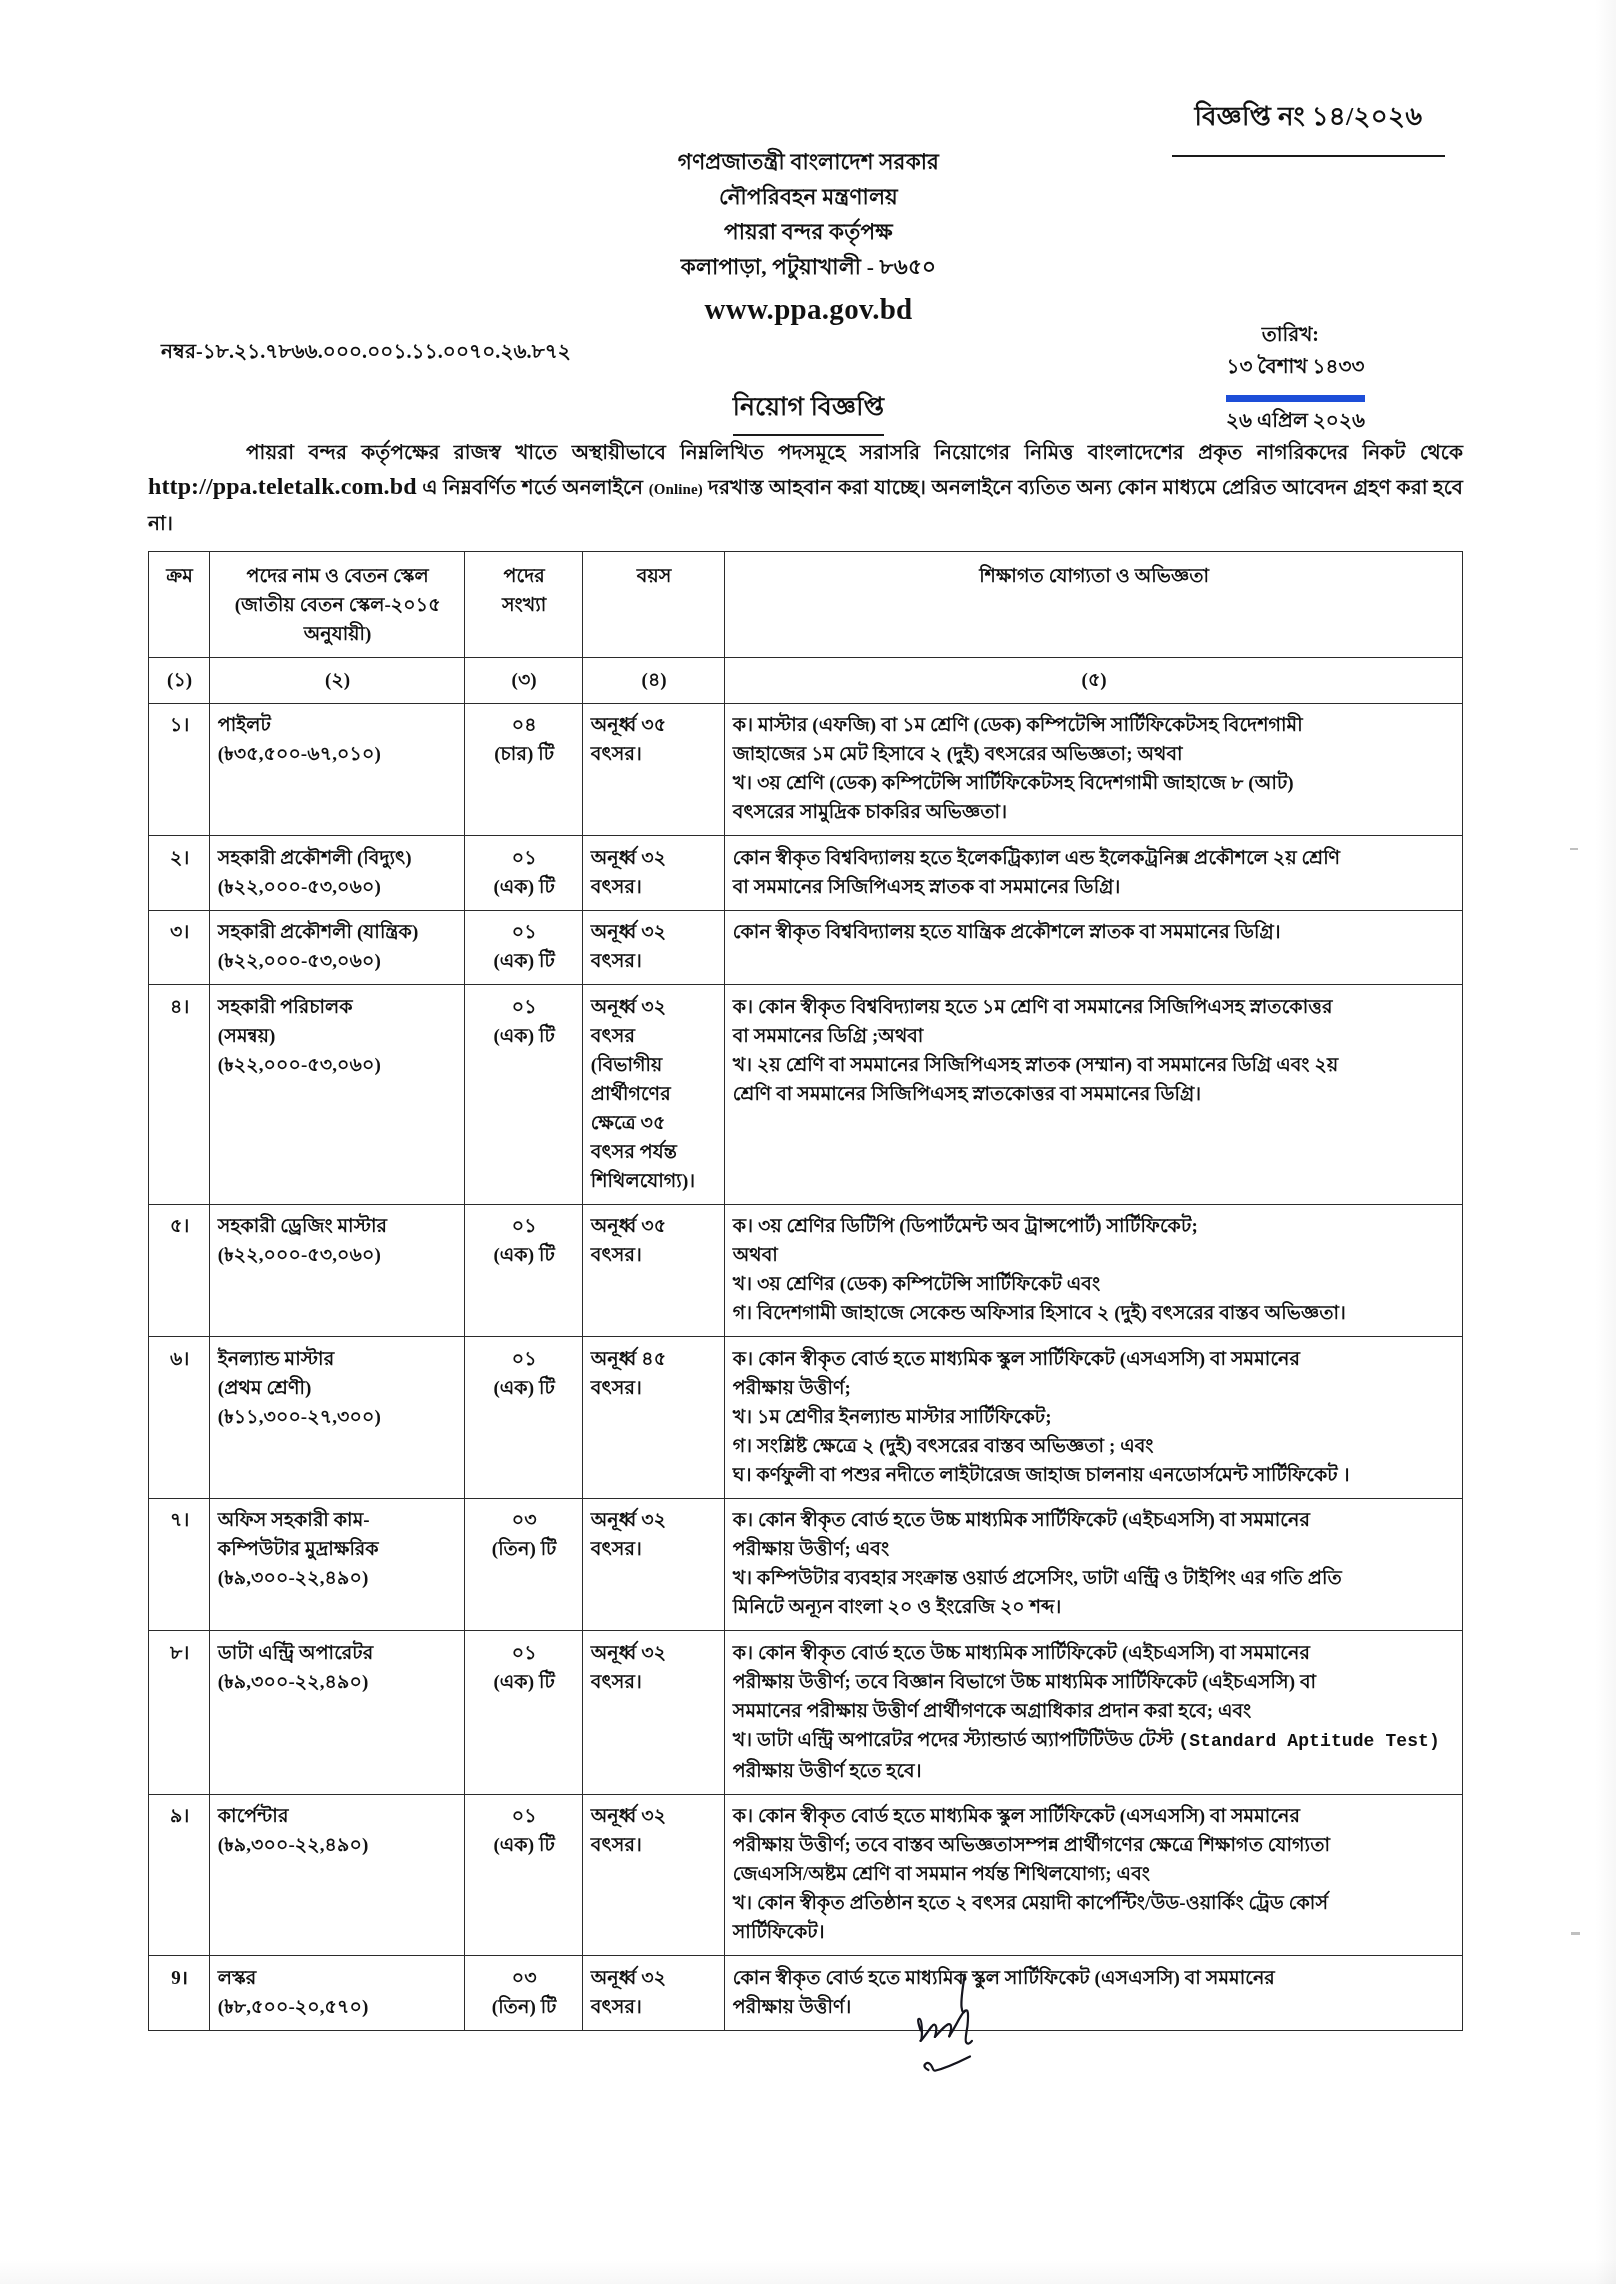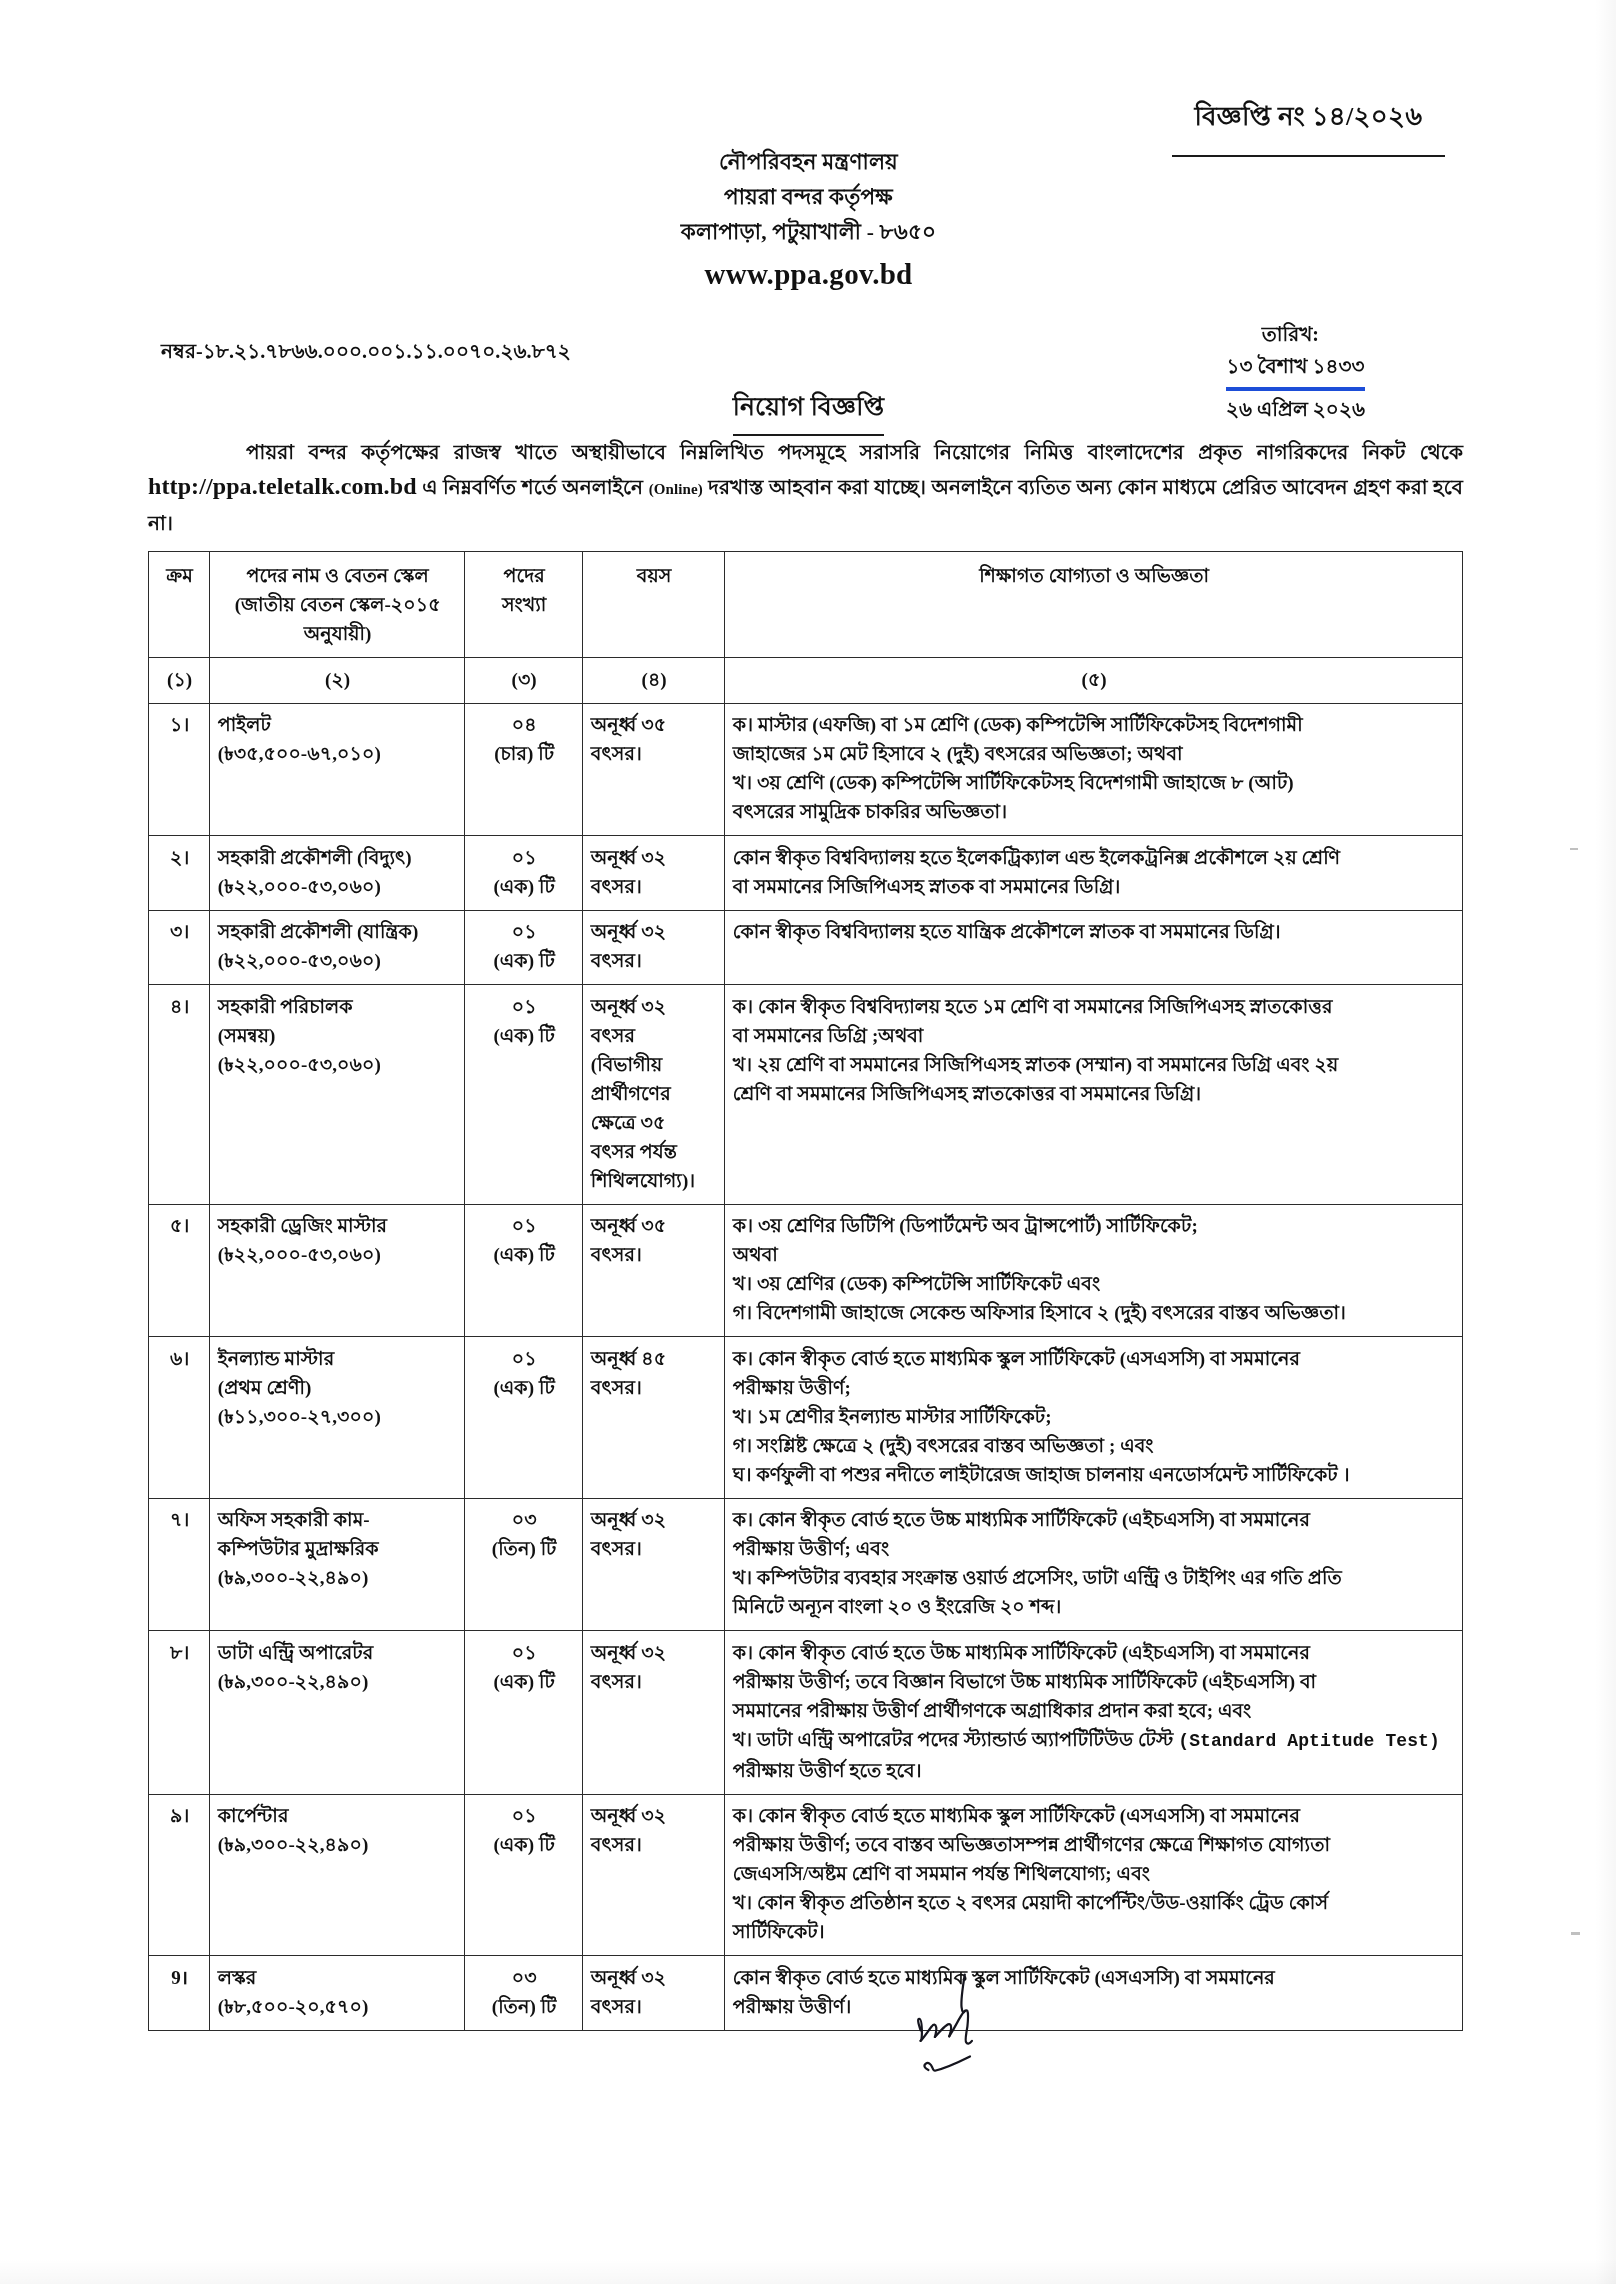--- a/index.html
+++ b/index.html
@@ -106,22 +106,22 @@
     white-space: nowrap;
   }
   .date-values {
     text-align: center;
     flex: 1;
   }
   .date-bn {
     font-size: 20px;
     font-weight: bold;
     line-height: 29px;
-    border-bottom: 4px solid #1d4ed8;
-    padding-bottom: 6px;
+    border-bottom: 7px solid #1d4ed8;
+    padding-bottom: 14px;
   }
   .date-en {
     font-size: 20px;
     font-weight: bold;
     line-height: 31px;
     padding-top: 2.6px;
   }
 
   .notice-title {
     position: absolute;
@@ -219,20 +219,21 @@
   }
 </style>
 </head>
 <body>
 
 <div class="page">
 
   <div class="circular-no">বিজ্ঞপ্তি নং ১৪/২০২৬</div>
 
   <div class="org-block">
+    <div class="org-line">গণপ্রজাতন্ত্রী বাংলাদেশ সরকার</div>
     <div class="org-line">নৌপরিবহন মন্ত্রণালয়</div>
     <div class="org-line">পায়রা বন্দর কর্তৃপক্ষ</div>
     <div class="org-line">কলাপাড়া, পটুয়াখালী - ৮৬৫০</div>
     <div class="org-web">www.ppa.gov.bd</div>
   </div>
 
   <div class="memo-no">নম্বর-১৮.২১.৭৮৬৬.০০০.০০১.১১.০০৭০.২৬.৮৭২</div>
 
   <div class="date-block">
     <div class="date-label">তারিখ:</div>

